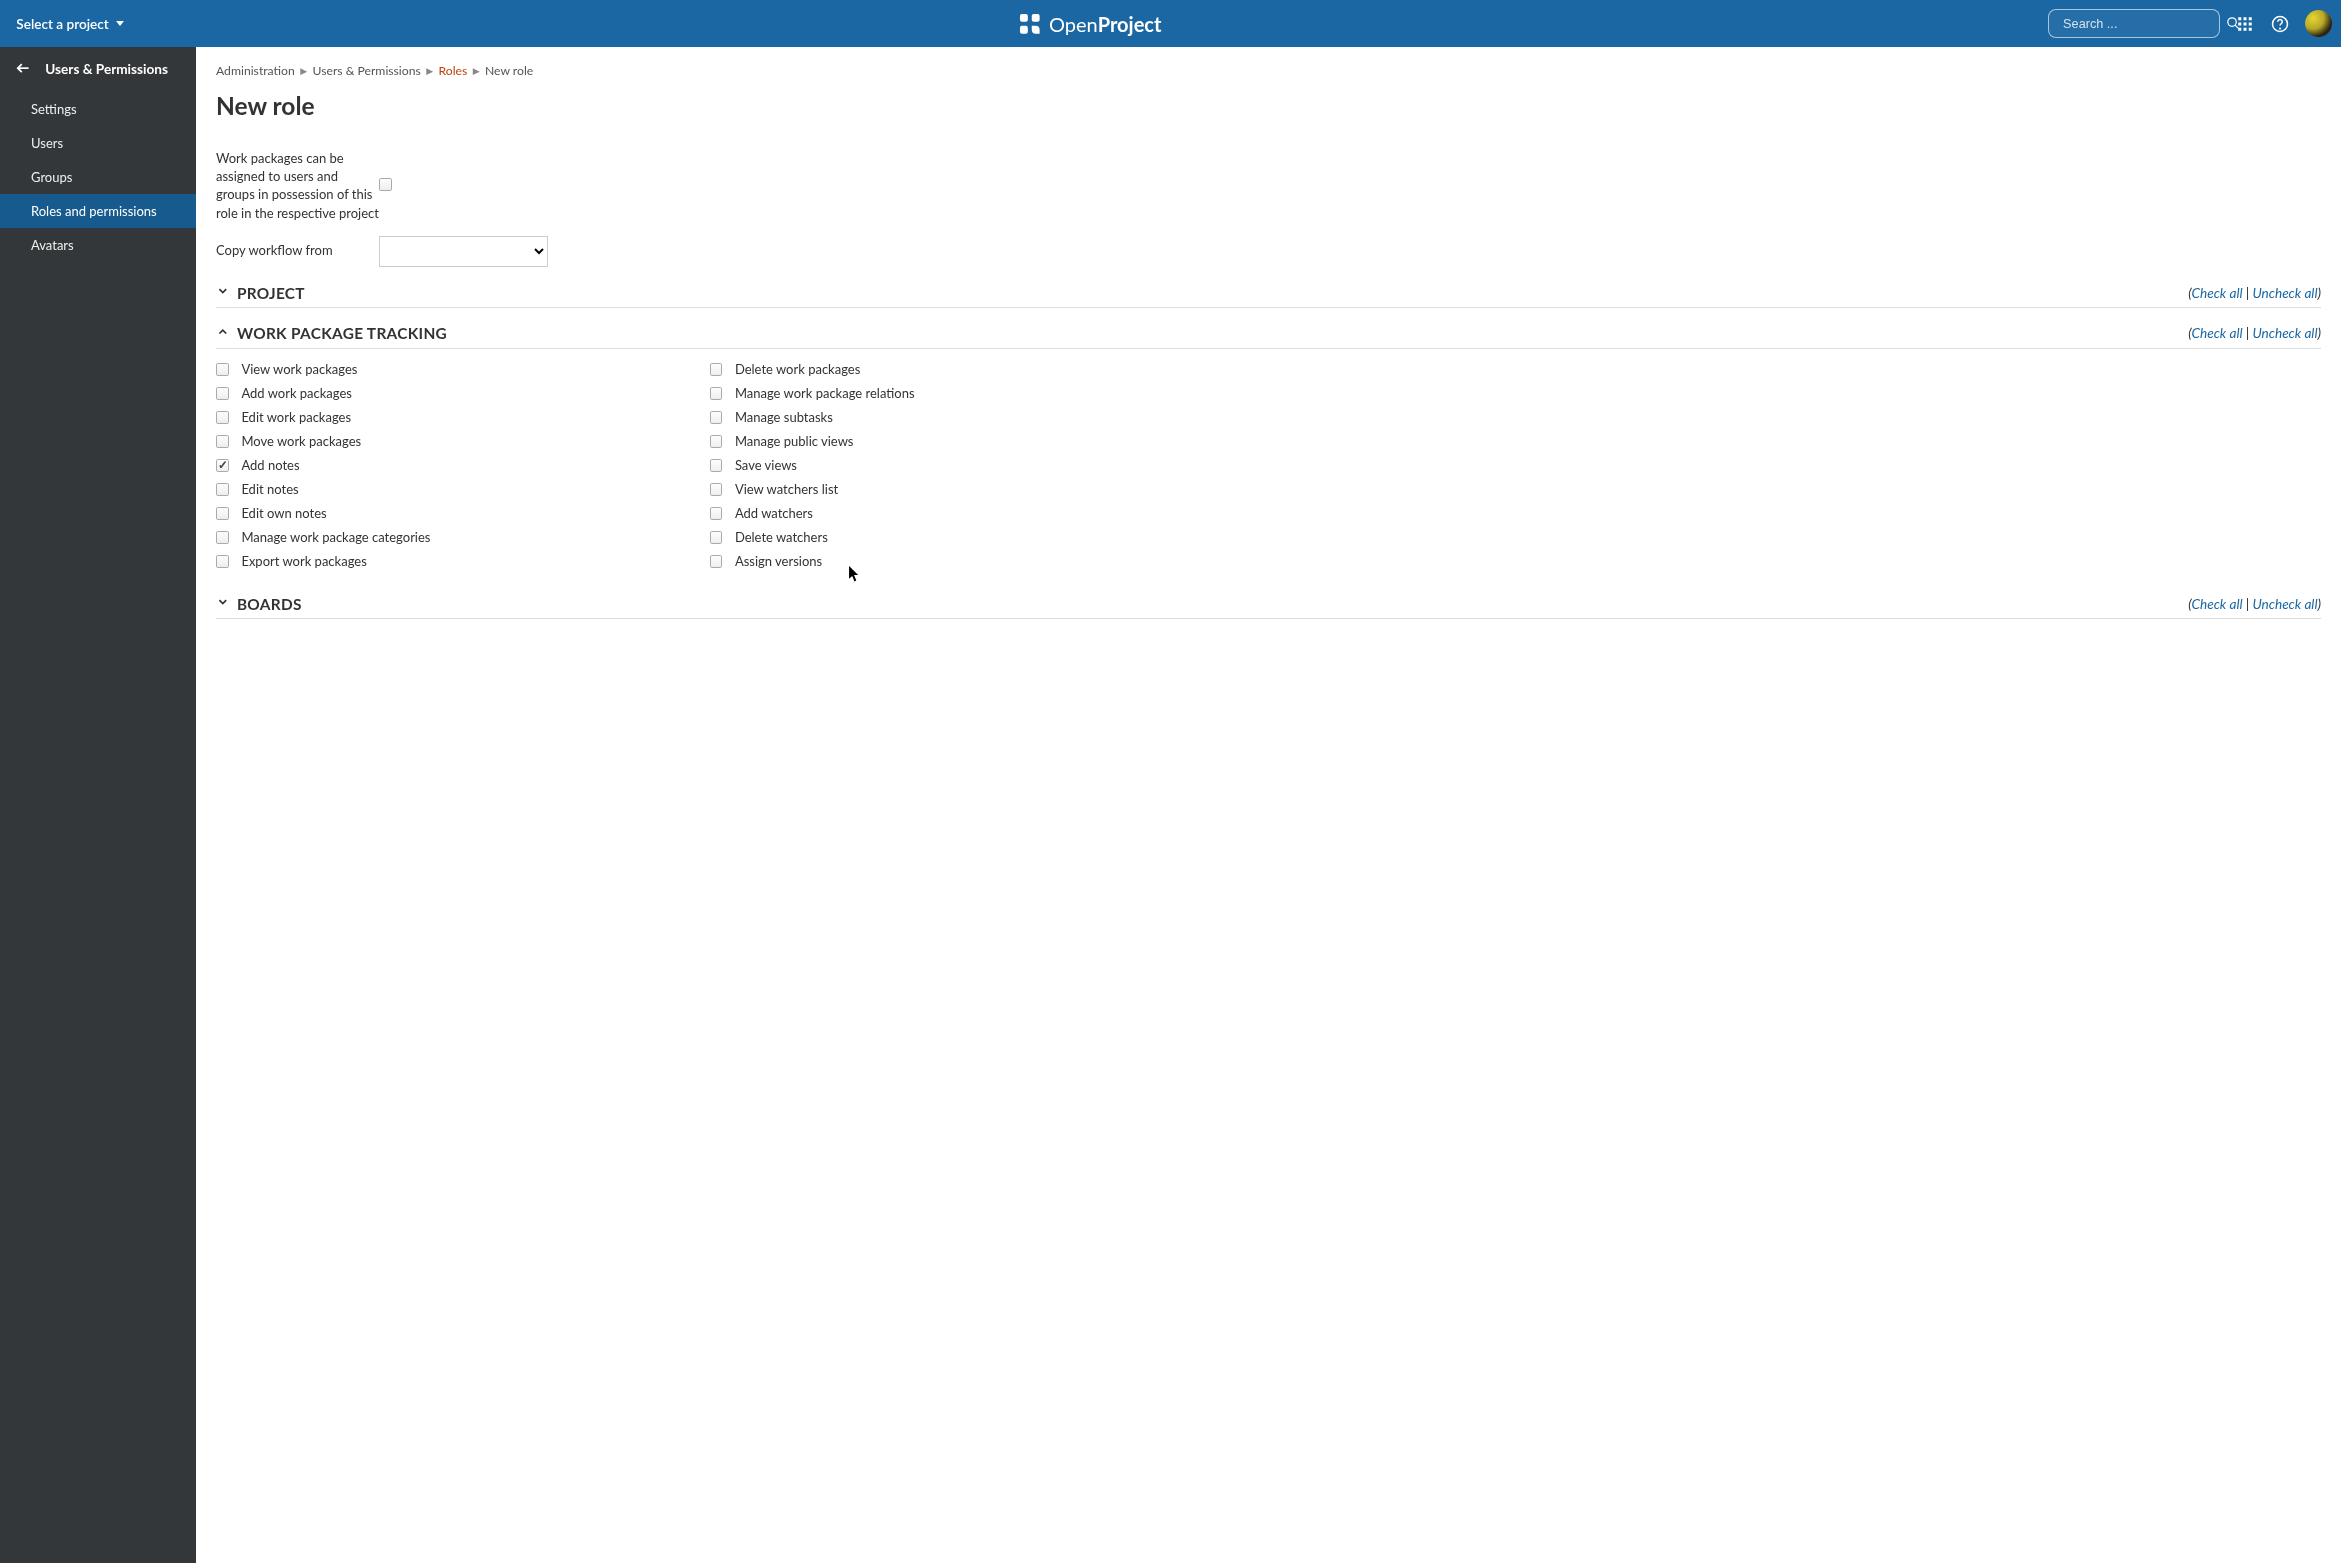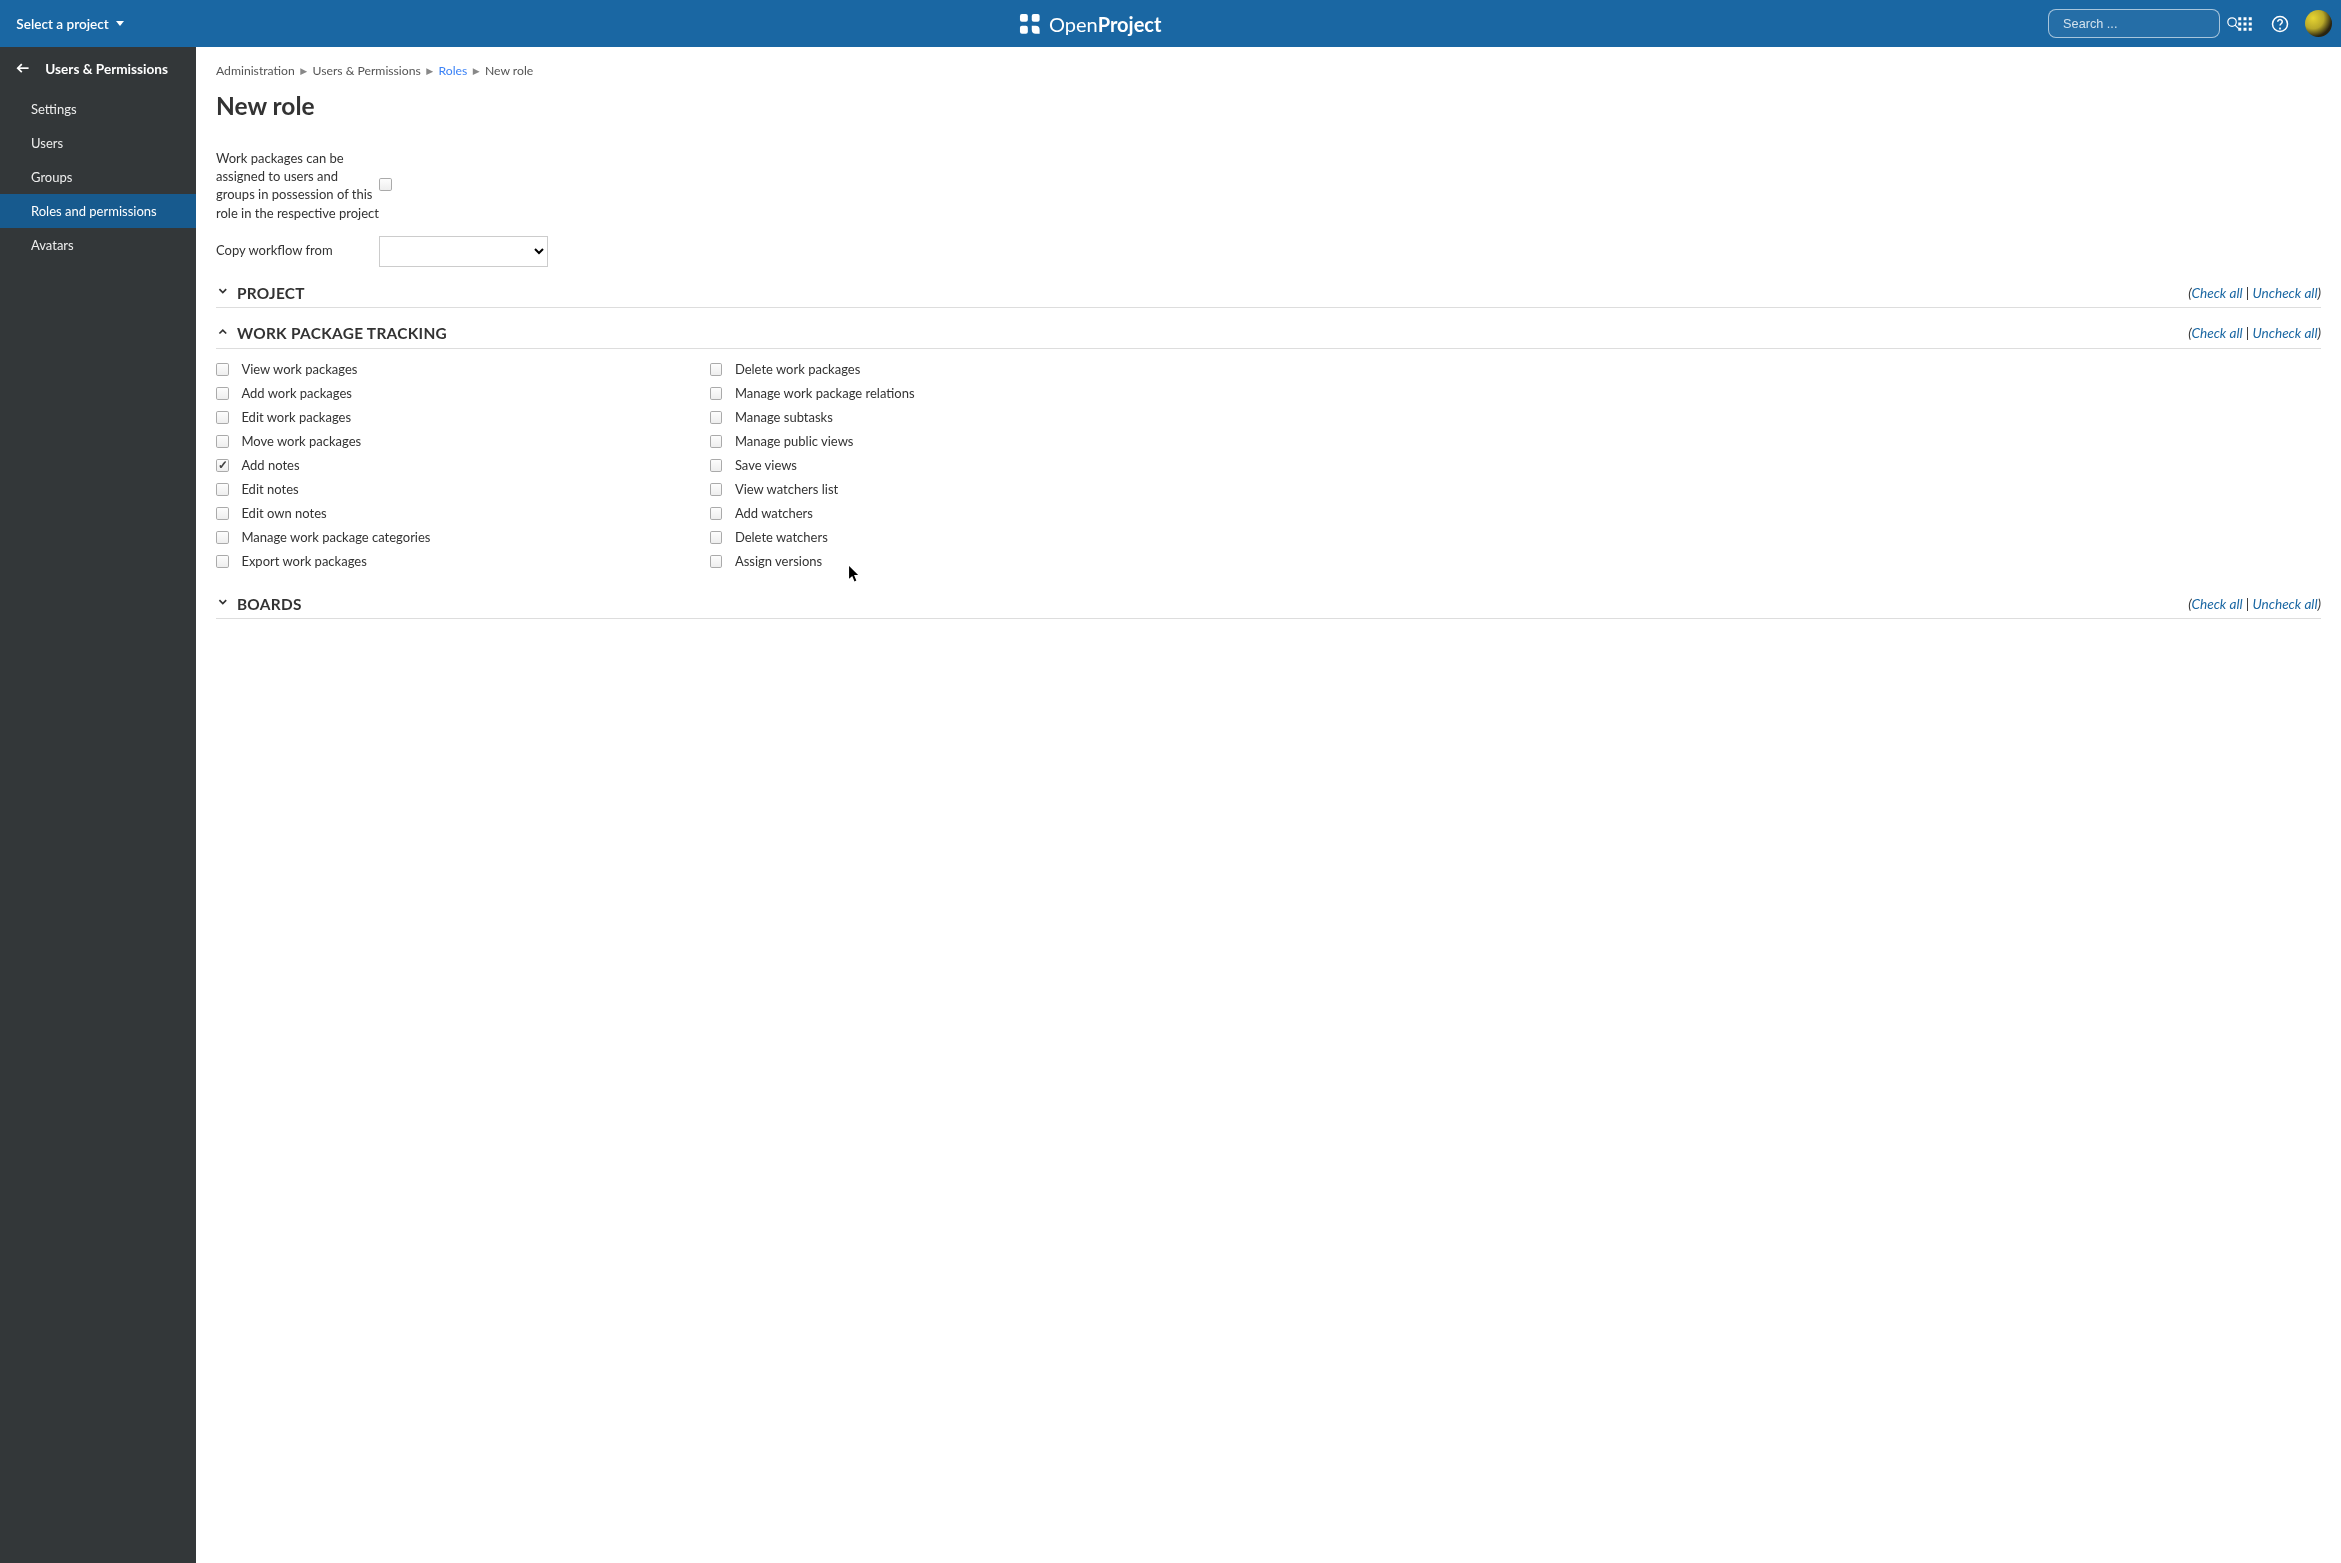--- a/index.html
+++ b/index.html
@@ -24,21 +24,21 @@
 
   .layout { display:flex; height: calc(100vh - 47px); }
   .sidebar { width: 196px; background:#333739; color:#fff; display:flex; flex-direction:column; flex-shrink:0;}
   .sidebar-header { display:flex; align-items:center; gap:14.5px; padding: 12.7px 14.5px; font-weight:700; font-size:13.6px;}
   .back-arrow { font-size:16.3px; cursor:pointer; }
   .sb-item { padding: 9px 14.5px 9px 31px; font-size:13px; cursor:pointer; color:#eee;}
   .sb-item.active { background:#175a8e; color:#fff; }
 
   .content { flex:1; padding: 16.3px 20px; overflow:auto; position:relative;}
   .breadcrumb { font-size:12.2px; color:#555; display:flex; align-items:center; gap:5.4px; flex-wrap:wrap;}
-  .breadcrumb a { color:#3b82f6; text-decoration:none;}
+  .breadcrumb a { color:#c2410c; text-decoration:none;}
   .breadcrumb .sep { color:#888; font-size:9px;}
   .page-title { font-size:24.5px; font-weight:700; margin:12.7px 0 23.6px; color:#333;}
 
   .form-row { display:flex; align-items:flex-start; margin-bottom:14.5px; }
   .form-label { width:163px; font-size:13px; color:#333; padding-top:5.4px;}
   .form-label .req { color:#1a67a3; }
   .form-field input[type="text"] { width:169px; height:31px; border:0.9px solid #ccc; padding:0 7.3px; font-size:13px;}
   .form-field select { width:169px; height:31px; border:0.9px solid #ccc; background:#fff; font-size:13px; padding:0 3.6px;}
   .checkbox { width:12.7px; height:12.7px; border:0.9px solid #aaa; border-radius:1.8px; background: linear-gradient(#fdfdfd,#eee); display:inline-block; position:relative; cursor:pointer;}
   .checkbox.checked::after { content:'✓'; position:absolute; left:0.9px; top:-2.7px; font-size:11.8px; color:#444; font-weight:bold;}

